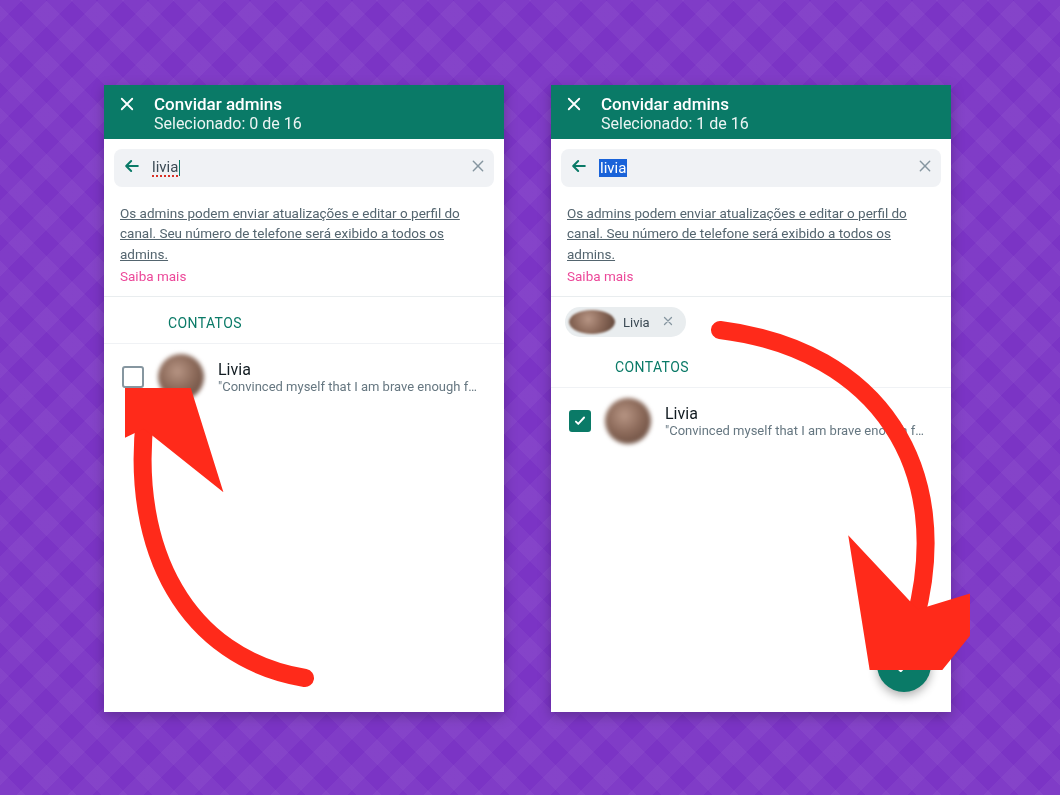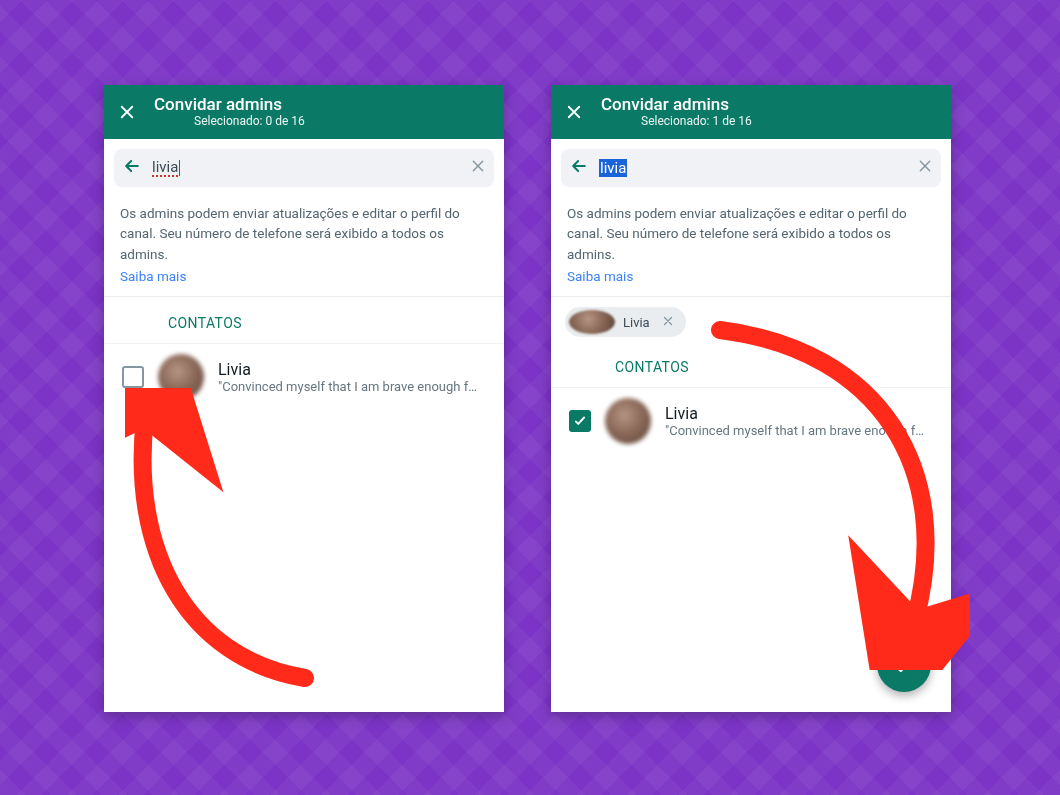--- a/index.html
+++ b/index.html
@@ -27,30 +27,30 @@
     box-shadow:0 4px 12px rgba(0,0,0,.25);
     display:flex;flex-direction:column;
     overflow:hidden;
   }
   .phone.left{left:104px;top:85px;}
   .phone.right{left:551px;top:85px;}
 
   .header{
     background:#0a7a67;
     color:#fff;
-    display:flex;align-items:center;
+    display:flex;align-items:flex-start;
     padding:10px 14px;
     gap:18px;
     height:54px;
     box-sizing:border-box;
   }
   .close-x svg{display:block;}
   .header-titles{display:flex;flex-direction:column;line-height:1.15;}
   .header-title{font-size:17px;font-weight:500;}
-  .header-sub{font-size:12px;opacity:.92;margin-left:40px;}
+  .header-sub{font-size:16px;opacity:.92;}
 
   .search-bar{
     margin:10px 10px 0 10px;
     background:#f0f2f5;
     border-radius:8px;
     height:38px;
     display:flex;align-items:center;
     padding:0 8px;
     gap:10px;
   }
@@ -66,23 +66,23 @@
     border-bottom:2px dotted #d93025;
     display:inline-block;line-height:1;
   }
   .caret{
     display:inline-block;width:1px;height:16px;background:#0a7a67;vertical-align:middle;margin-left:1px;
   }
   .sel{background:#1a63d9;color:#fff;padding:0 1px;}
 
   .info-block{
     padding:16px 16px 10px 16px;
-    font-size:13.5px;color:#54656f;line-height:1.5;
-  }
-  .learn-more{color:#3b82f6;font-size:13.5px;cursor:pointer;display:inline-block;margin-top:2px;}
+    font-size:13.5px;color:#54656f;line-height:1.5;text-decoration:underline;
+  }
+  .learn-more{color:#ec4899;font-size:13.5px;cursor:pointer;display:inline-block;margin-top:2px;}
 
   .divider{height:1px;background:#e9edef;}
 
   .chip-row{padding:10px 14px 4px 14px;display:flex;}
   .chip{
     display:flex;align-items:center;gap:8px;
     background:#e9edef;border-radius:16px;padding:3px 8px 3px 4px;
     font-size:13px;color:#3b4a54;
   }
   .chip .avatar{width:24px;height:24px;}

